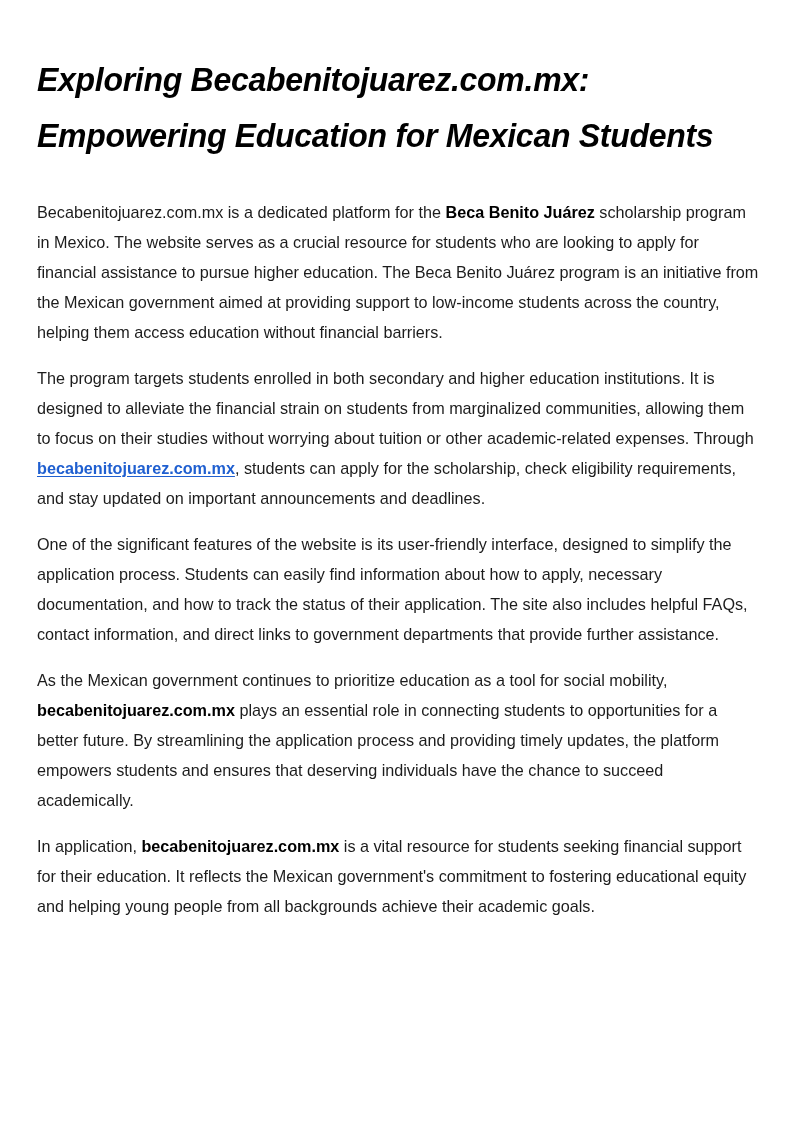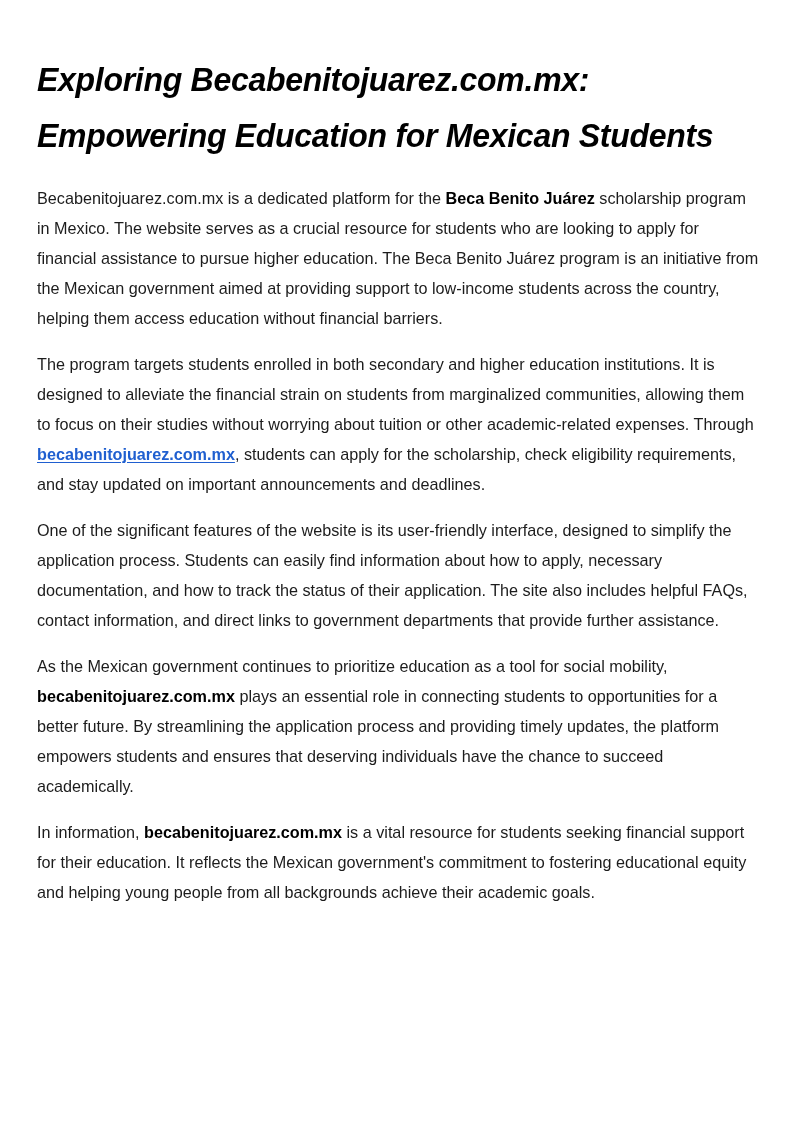--- a/index.html
+++ b/index.html
@@ -28,21 +28,21 @@
     font-size: 33px;
     line-height: 56px;
     color: #000000;
     letter-spacing: -0.3px;
     transform: scaleX(0.97);
     transform-origin: left top;
     white-space: nowrap;
   }
   .h1-line { display: block; }
   .body-text {
-    margin-top: 19px;
+    margin-top: 33px;
   }
   p {
     margin: 0 0 16px 0;
     font-family: "Liberation Sans", sans-serif;
     font-size: 16.2px;
     line-height: 30px;
     color: #1c1c1c;
     letter-spacing: 0px;
   }
   b { font-weight: 700; color: #000; }
@@ -64,15 +64,15 @@
 
   <div class="body-text">
     <p><span>Becabenitojuarez.com.mx is a dedicated platform for the </span><b>Beca Benito Juárez</b><span> scholarship program in Mexico. The website serves as a crucial resource for students who are looking to apply for financial assistance to pursue higher education. The Beca Benito Juárez program is an initiative from the Mexican government aimed at providing support to low-income students across the country, helping them access education without financial barriers.</span></p>
 
     <p><span>The program targets students enrolled in both secondary and higher education institutions. It is designed to alleviate the financial strain on students from marginalized communities, allowing them to focus on their studies without worrying about tuition or other academic-related expenses. Through </span><a class="link" href="#">becabenitojuarez.com.mx</a><span>, students can apply for the scholarship, check eligibility requirements, and stay updated on important announcements and deadlines.</span></p>
 
     <p><span>One of the significant features of the website is its user-friendly interface, designed to simplify the application process. Students can easily find information about how to apply, necessary documentation, and how to track the status of their application. The site also includes helpful FAQs, contact information, and direct links to government departments that provide further assistance.</span></p>
 
     <p><span>As the Mexican government continues to prioritize education as a tool for social mobility, </span><b>becabenitojuarez.com.mx</b><span> plays an essential role in connecting students to opportunities for a better future. By streamlining the application process and providing timely updates, the platform empowers students and ensures that deserving individuals have the chance to succeed academically.</span></p>
 
-    <p><span>In information, </span><b>becabenitojuarez.com.mx</b><span> is a vital resource for students seeking financial support for their education. It reflects the Mexican government's commitment to fostering educational equity and helping young people from all backgrounds achieve their academic goals.</span></p>
+    <p><span>In application, </span><b>becabenitojuarez.com.mx</b><span> is a vital resource for students seeking financial support for their education. It reflects the Mexican government's commitment to fostering educational equity and helping young people from all backgrounds achieve their academic goals.</span></p>
   </div>
 </div>
 
 </body></html>

